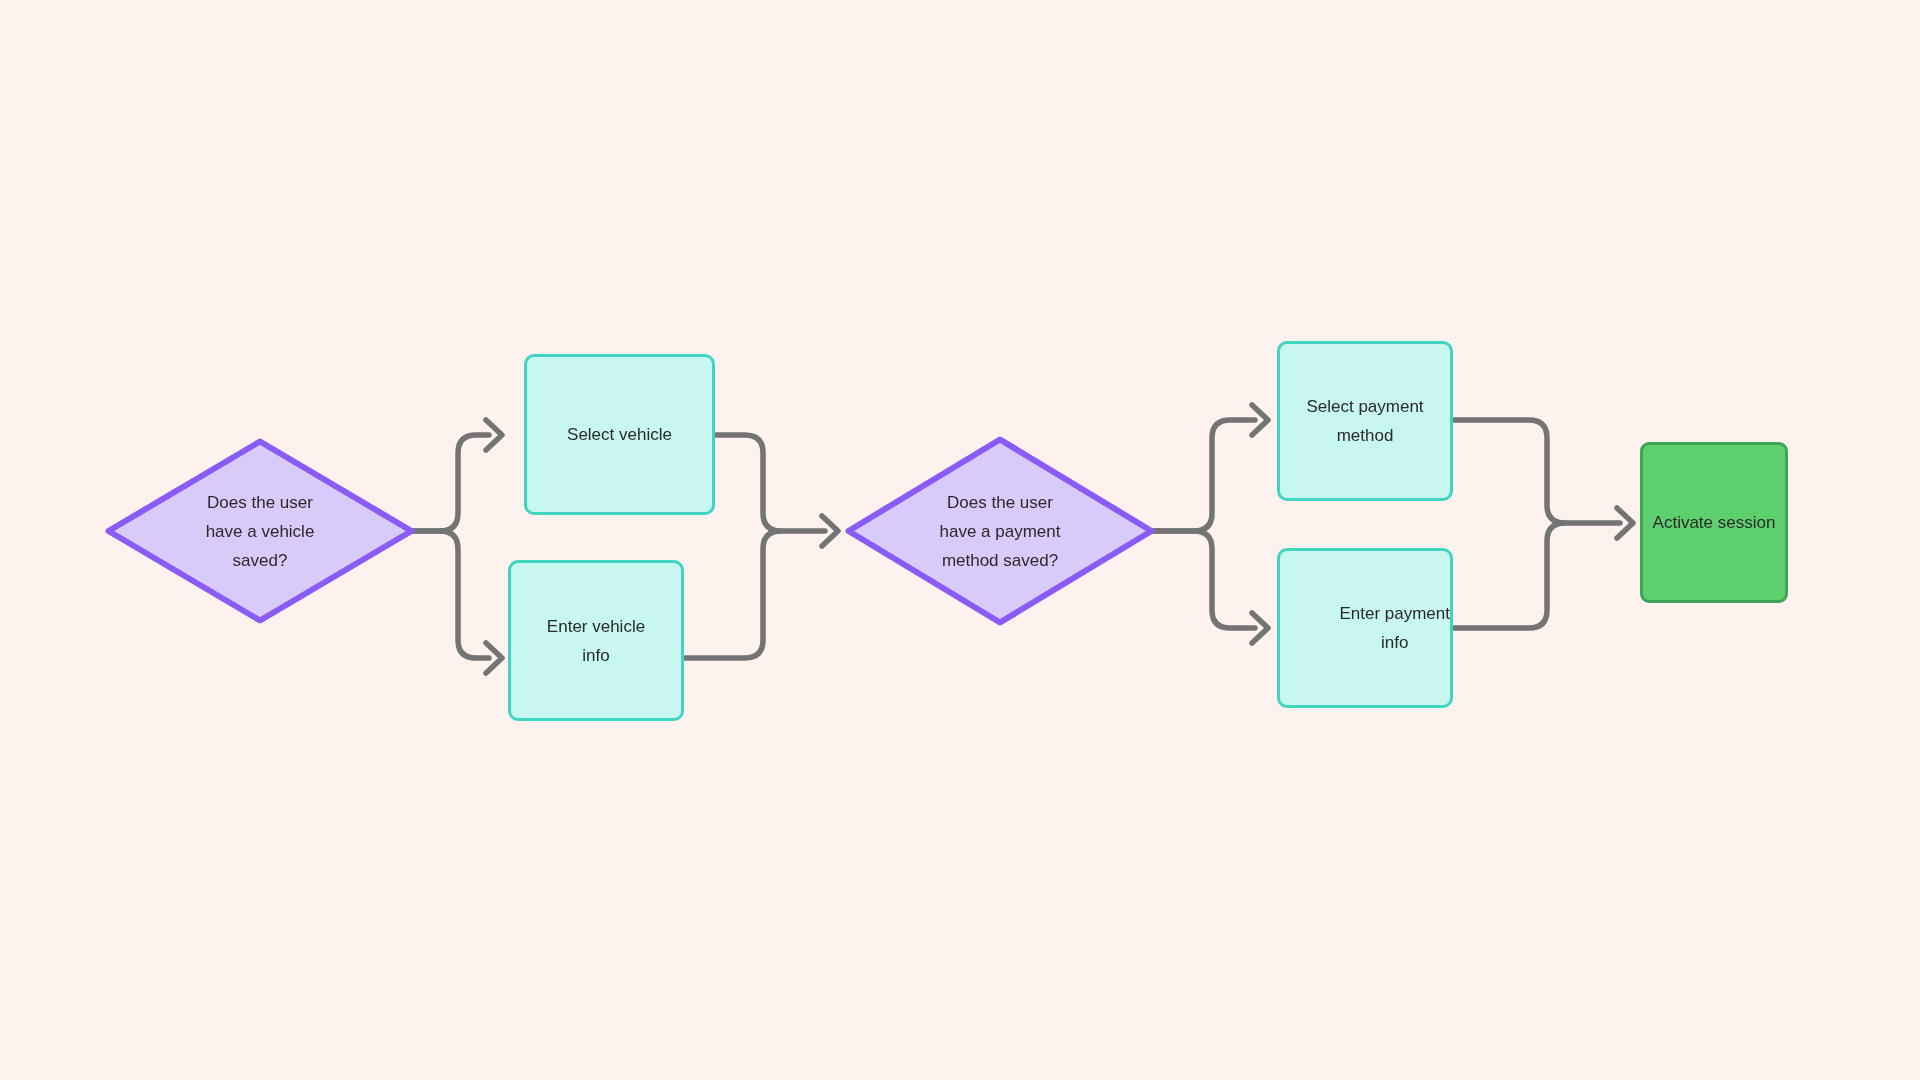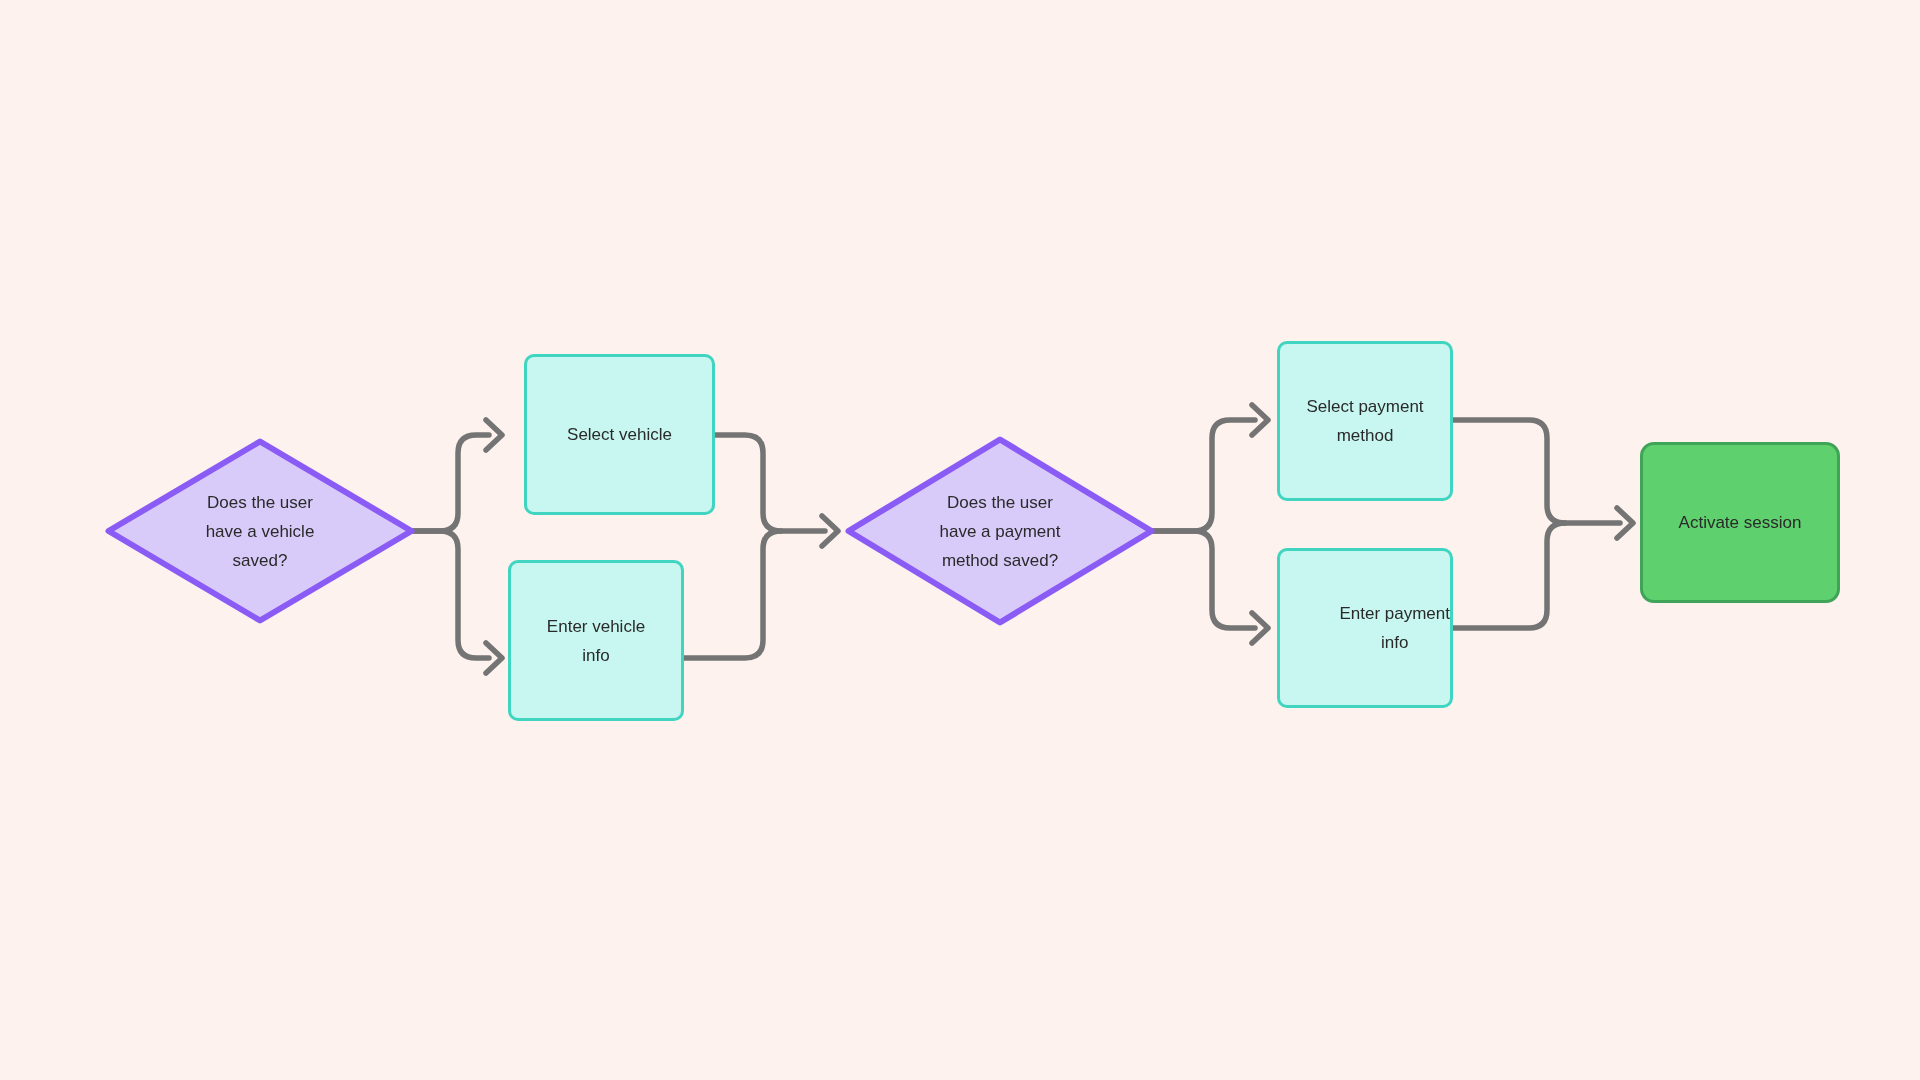--- a/index.html
+++ b/index.html
@@ -65,21 +65,21 @@
     width: 220px;
     z-index: 1;
   }
 
   #node-vehicle-decision       { left: 105px;  top: 438px; width: 310px; height: 186px; }
   #node-select-vehicle         { left: 508px;  top: 354px; width: 191px; height: 161px; margin-left: 16px; }
   #node-enter-vehicle-info     { left: 508px;  top: 560px; width: 176px; height: 161px; }
   #node-payment-decision       { left: 845px;  top: 436px; width: 310px; height: 190px; }
   #node-select-payment-method  { left: 1277px; top: 341px; width: 176px; height: 160px; }
   #node-enter-payment-info     { left: 1277px; top: 548px; width: 176px; height: 160px; justify-content: flex-end; }
-  #node-activate-session       { left: 1640px; top: 442px; width: 200px; height: 161px; border-radius: 14px; }
+  #node-activate-session       { left: 1640px; top: 442px; width: 148px; height: 161px; }
 </style>
 </head>
 <body>
 
 <div class="canvas">
 
   <svg class="edges" viewBox="0 0 1920 1080" xmlns="http://www.w3.org/2000/svg">
     <g>
       <path class="edge-line" d="M 413 531 H 440 Q 458 531 458 513 V 453 Q 458 435 476 435 H 489"></path>
       <path class="edge-head" d="M 486 420 L 502 435 L 486 450"></path>

